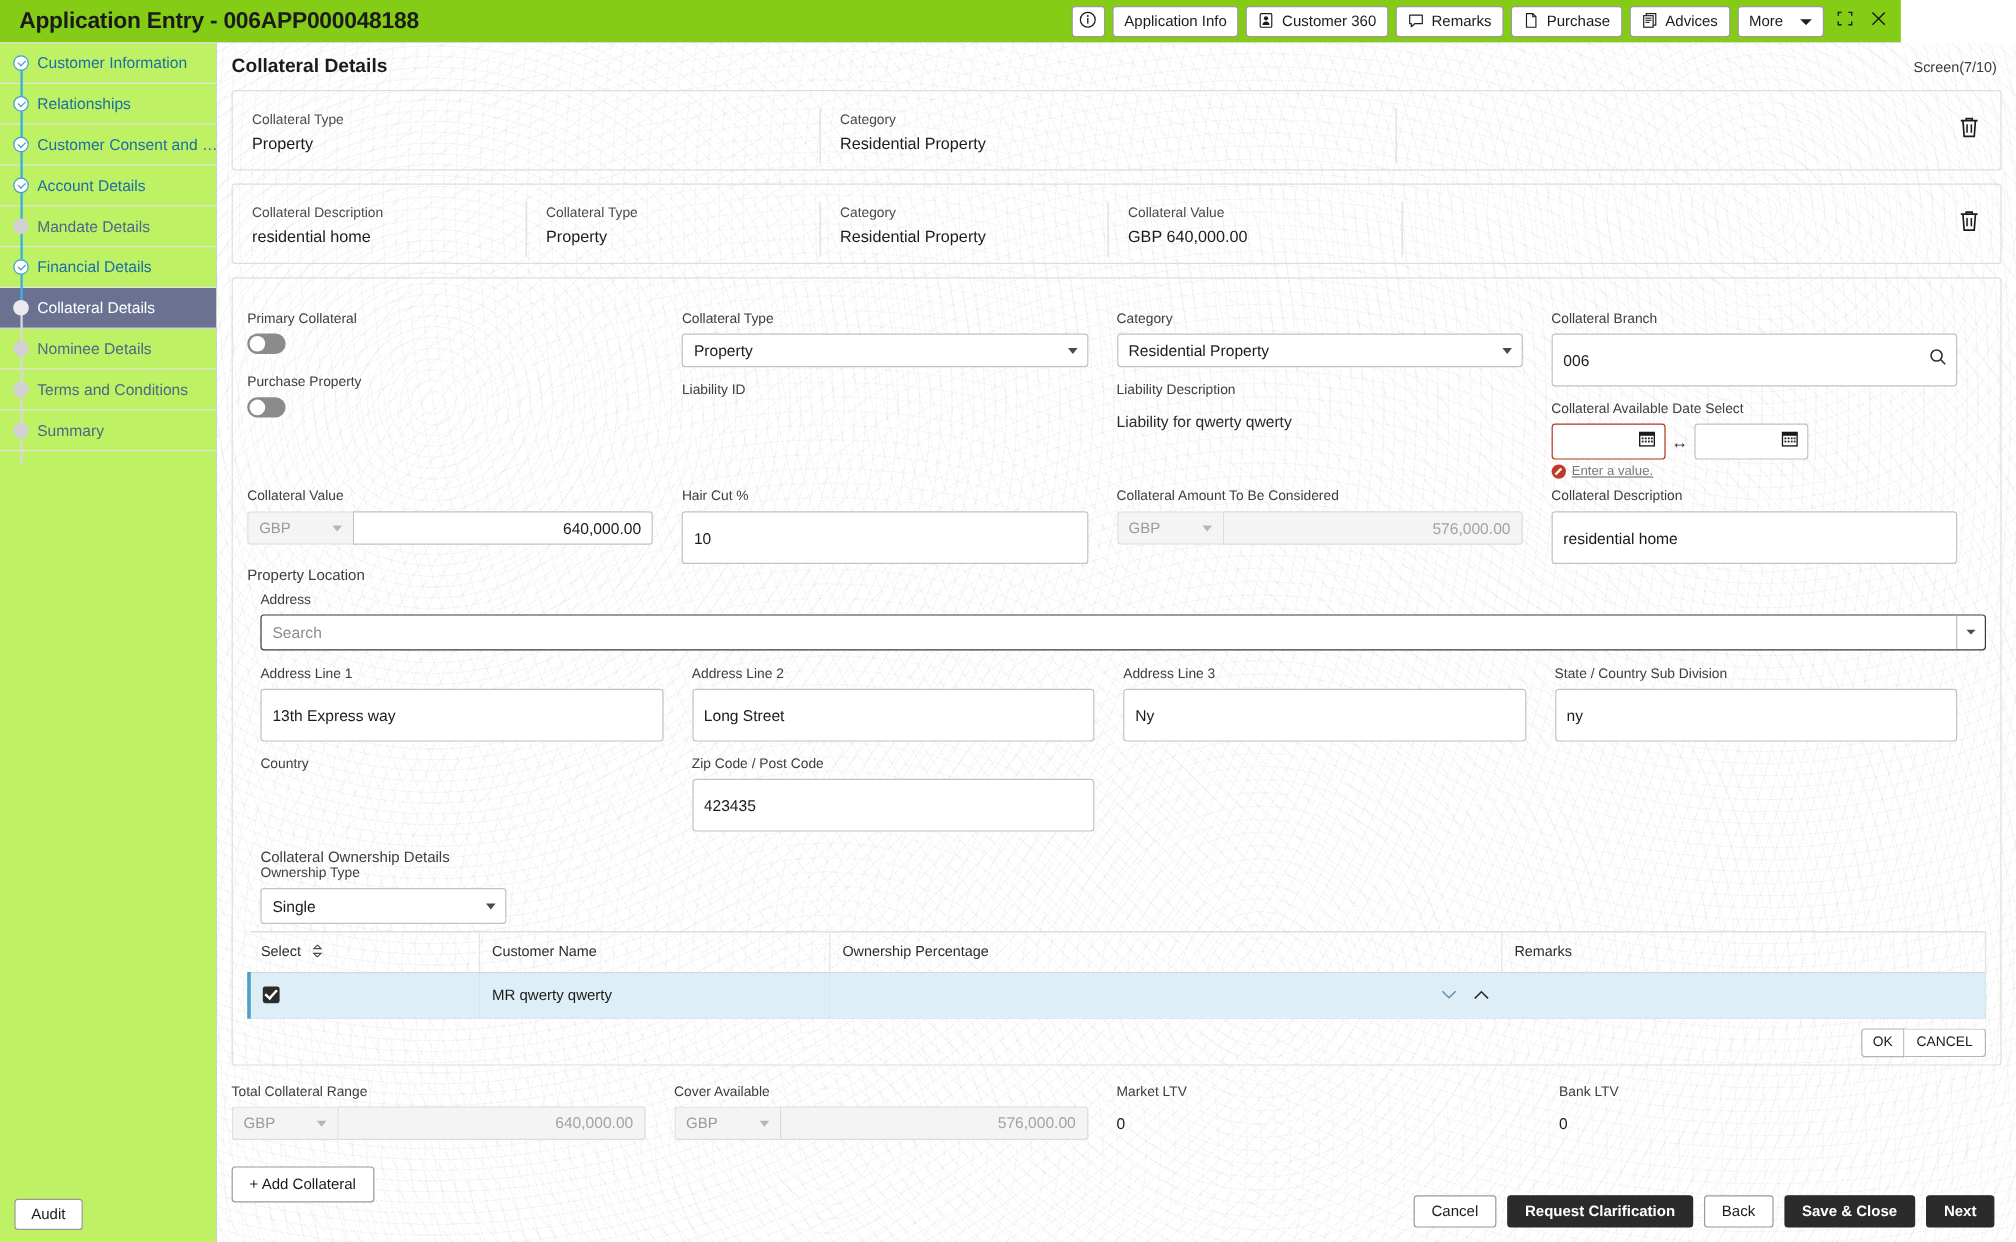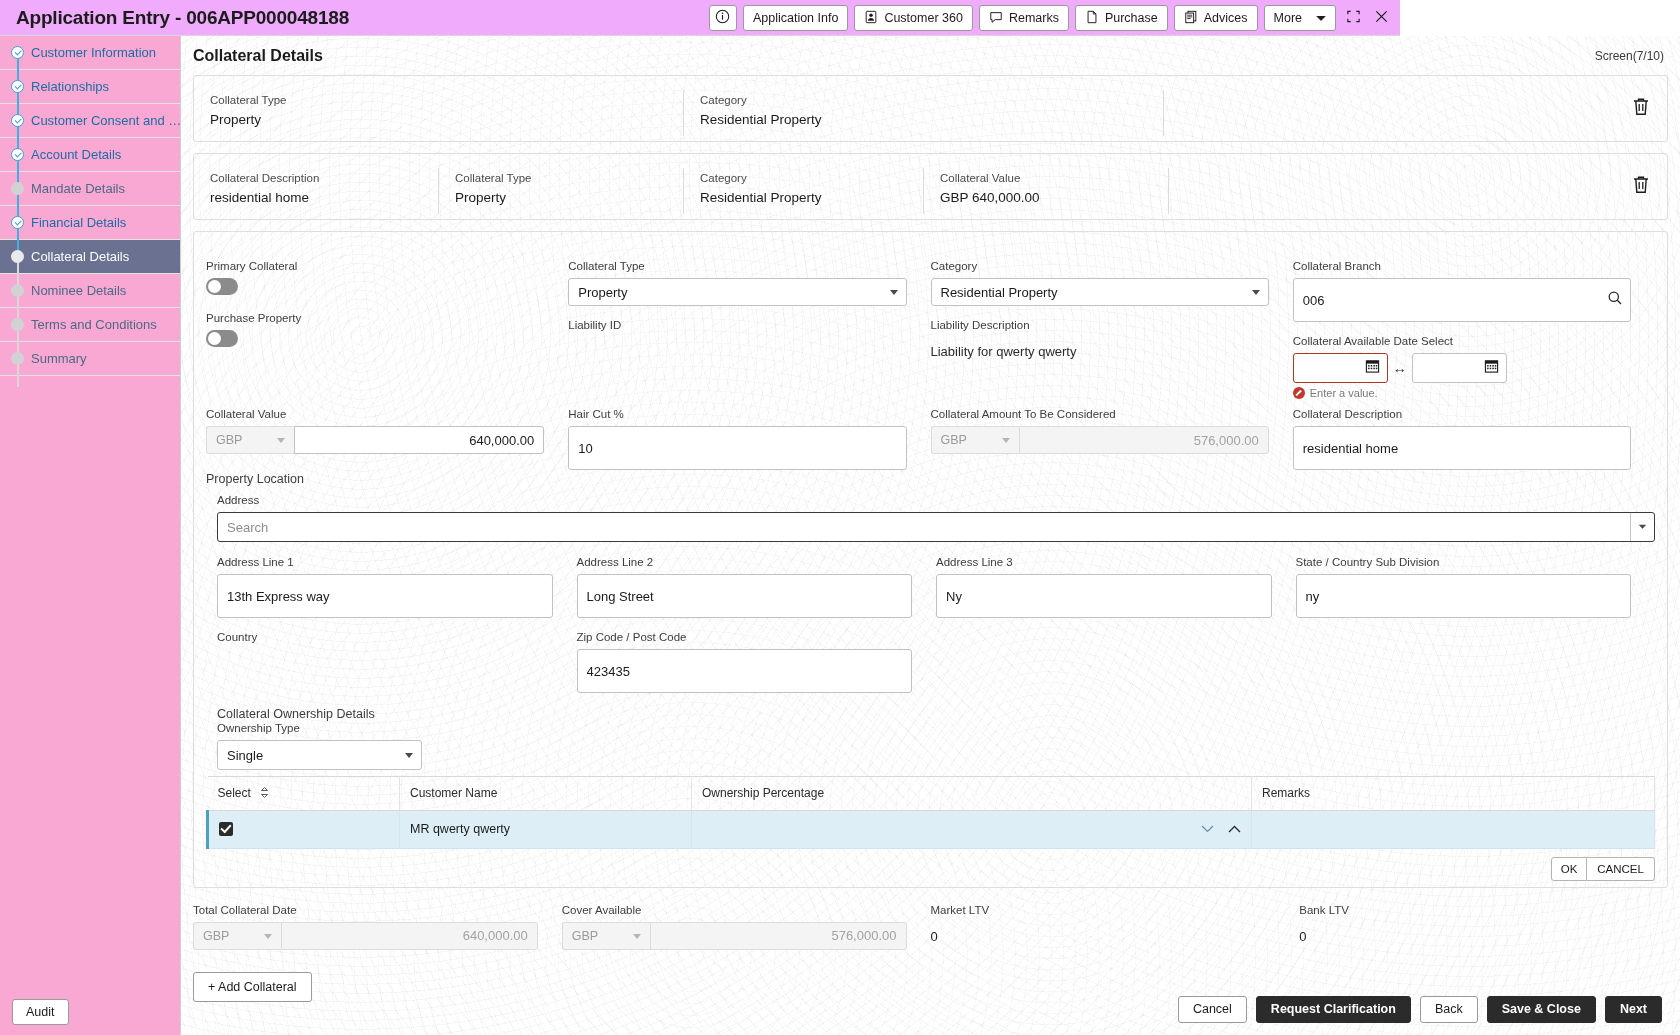--- a/index.html
+++ b/index.html
@@ -17,24 +17,24 @@
     background-color: #ffffff;
     background-image:
       repeating-radial-gradient(circle at 12% 30%, rgba(0,0,0,0.030) 0 1px, rgba(0,0,0,0) 1px 9px),
       repeating-radial-gradient(circle at 58% 78%, rgba(0,0,0,0.028) 0 1px, rgba(0,0,0,0) 1px 11px),
       repeating-radial-gradient(circle at 86% 14%, rgba(0,0,0,0.026) 0 1px, rgba(0,0,0,0) 1px 10px),
       repeating-radial-gradient(circle at 34% 92%, rgba(0,0,0,0.024) 0 1px, rgba(0,0,0,0) 1px 12px);
   }
 
   
   .topbar {
-    height: 36px; width: 1400px;
+    height: 36px; width: 1584px;
     display: flex; align-items: center;
     border-bottom: 1px solid #d9d9d9;
-    background: #f0abfc;
+    background: #84cc16;
     position: relative;
   }
   .app-title {
     font-size: 19px; font-weight: bold; letter-spacing: -0.2px;
     margin-left: 16px; color: #1b1b1b; white-space: nowrap;
   }
   .topbar-actions {
     position: absolute; right: 8px; top: 0; height: 36px;
     display: flex; align-items: center; gap: 6px;
   }
@@ -49,21 +49,21 @@
     width: 22px; height: 26px; display: flex; align-items: center;
     justify-content: center; cursor: pointer;
   }
 
   
   .body-wrap { display: flex; width: 1680px; height: 999px; }
 
   
   .sidebar {
     width: 181px; min-width: 181px; height: 999px;
-    border-right: 1px solid #cfcfcf; background: #f9a8d4;
+    border-right: 1px solid #cfcfcf; background: #bef264;
     position: relative;
   }
   .nav-item {
     height: 34px; display: flex; align-items: center;
     border-bottom: 1px solid #e3e3e3; position: relative;
     padding-left: 11px; cursor: pointer;
   }
   .nav-item .lbl {
     font-size: 13px; color: #1c6ea4; margin-left: 7px;
     white-space: nowrap; overflow: hidden;
@@ -195,21 +195,21 @@
   .date-row { display: flex; align-items: center; gap: 0; }
   .date-box {
     height: 30px; width: 95px; border: 1.5px solid #c2c2c2; border-radius: 3px;
     background: #fff; position: relative; display: flex; align-items: center;
   }
   .date-box.err { border-color: #b3361e; }
   .date-ic { position: absolute; right: 7px; top: 50%; transform: translateY(-50%); }
   .range-ic { margin: 0 5px; font-size: 14px; color: #2b2b2b; }
   .err-msg {
     display: flex; align-items: center; gap: 5px; margin-top: 4px;
-    font-size: 11px; color: #7a7a7a;
+    font-size: 11px; color: #7a7a7a; text-decoration: underline;
   }
   .err-dot {
     width: 12px; height: 12px; border-radius: 50%; background: #c0392b;
     display: flex; align-items: center; justify-content: center; flex: 0 0 12px;
   }
   .err-dot::after {
     content: ""; width: 7px; height: 1.6px; background: #fff; transform: rotate(-45deg);
   }
 
   .sec-title { font-size: 12.5px; color: #3d3d3d; margin: 2px 0 8px 0; }
@@ -729,21 +729,21 @@
 
         <div class="okcancel">
           <button class="ok-btn">OK</button>
           <button class="cancel-btn">CANCEL</button>
         </div>
       </div>
 
       
       <div class="totals">
         <div class="tot-col">
-          <label class="fl">Total Collateral Date</label>
+          <label class="fl">Total Collateral Range</label>
           <div class="ccy-row">
             <div class="ccy-sel">
               <span>GBP</span>
               <span class="caret light"></span>
             </div>
             <div class="ccy-amt disabled">640,000.00</div>
           </div>
         </div>
         <div class="tot-col">
           <label class="fl">Cover Available</label>

